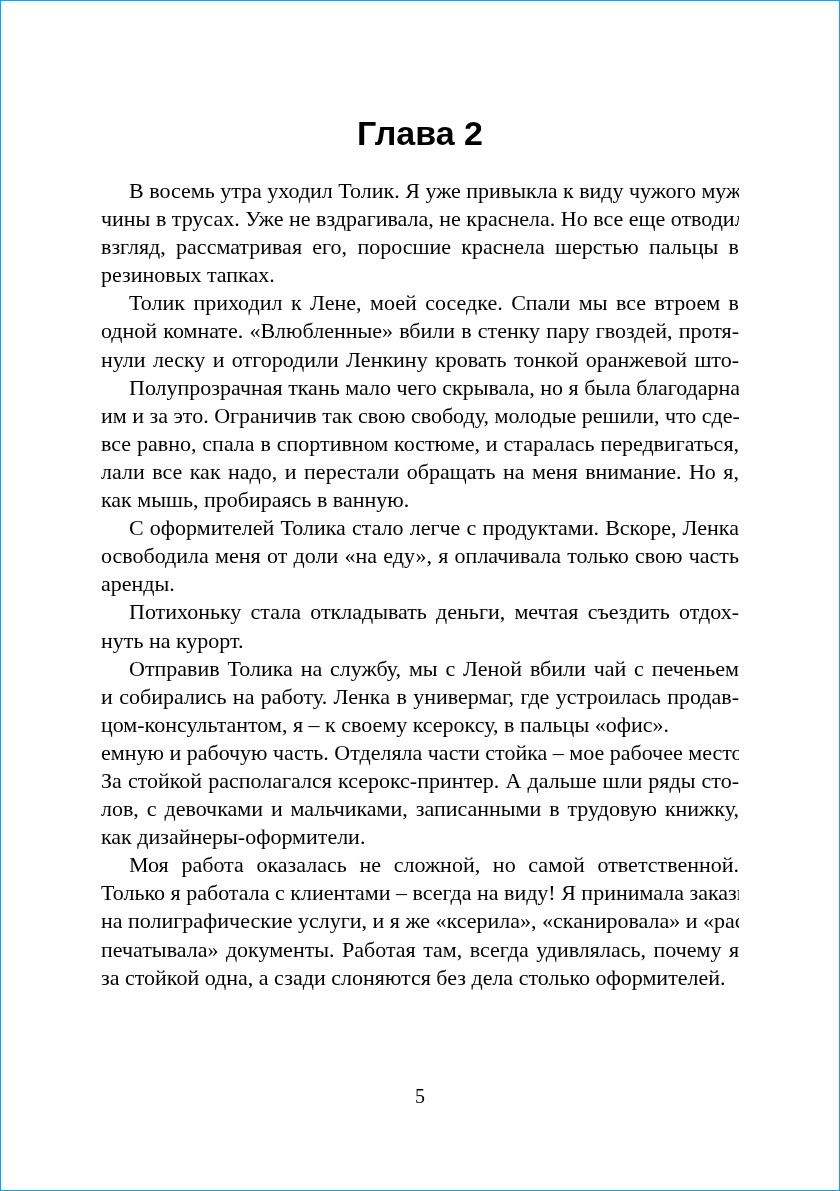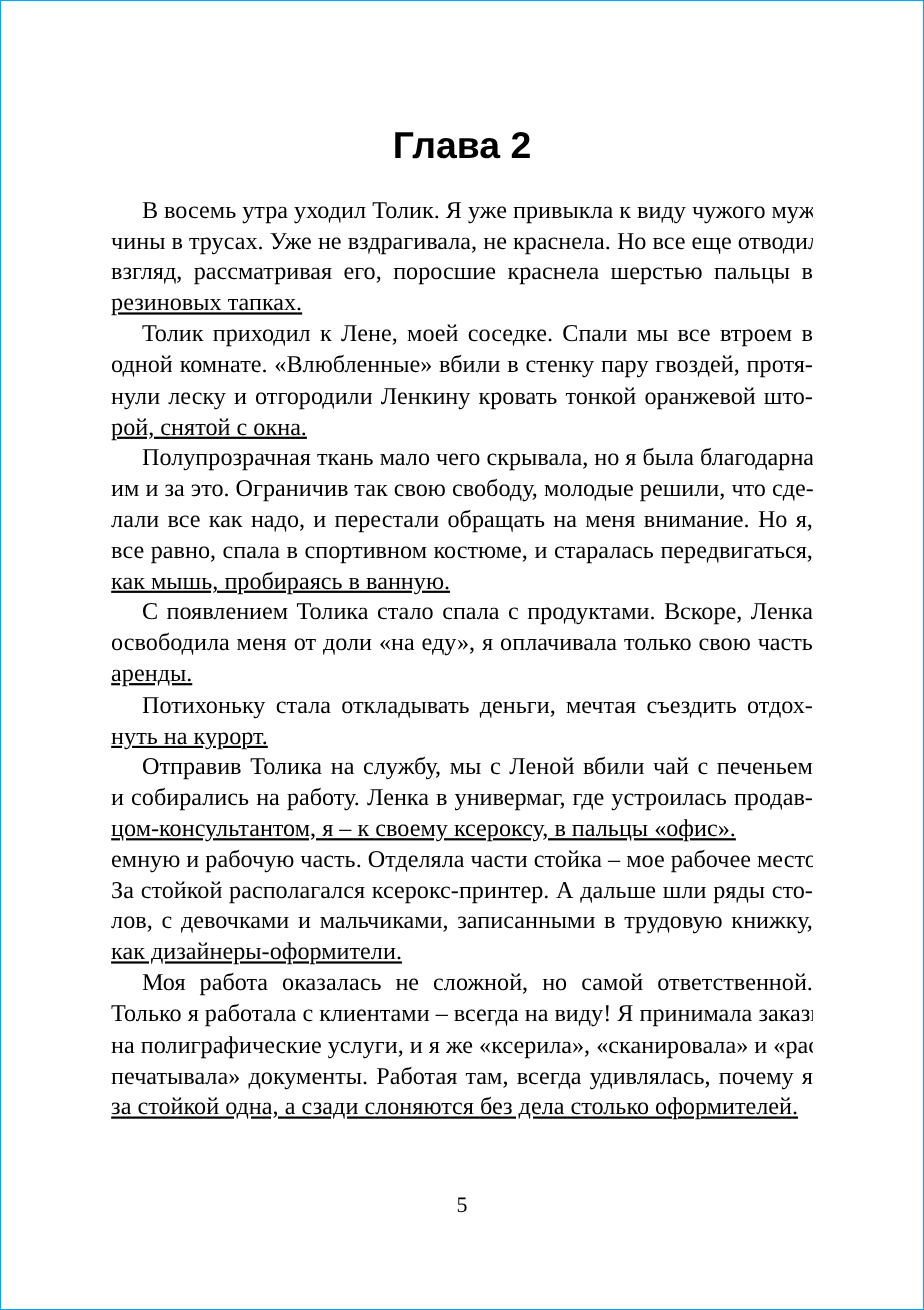--- a/index.html
+++ b/index.html
@@ -47,21 +47,20 @@
     white-space: nowrap;
     overflow: hidden;
     text-align: justify;
     text-align-last: justify;
   }
   .line.first {
     text-indent: 28px;
   }
   .line.last {
     text-align-last: left;
-    text-decoration: underline;
   }
   .page-number {
     position: absolute;
     top: 1083px;
     left: 0;
     width: 100%;
     text-align: center;
     font-size: 20px;
     line-height: 24px;
     font-family: "Liberation Serif", serif;
@@ -77,31 +76,30 @@
       <div class="paragraph">
         <div class="line first">В восемь утра уходил Толик. Я уже привыкла к виду чужого муж-</div>
         <div class="line">чины в трусах. Уже не вздрагивала, не краснела. Но все еще отводила</div>
         <div class="line">взгляд, рассматривая его, поросшие краснела шерстью пальцы в</div>
         <div class="line last">резиновых тапках.</div>
       </div>
       <div class="paragraph">
         <div class="line first">Толик приходил к Лене, моей соседке. Спали мы все втроем в</div>
         <div class="line">одной комнате. «Влюбленные» вбили в стенку пару гвоздей, протя-</div>
         <div class="line">нули леску и отгородили Ленкину кровать тонкой оранжевой што-</div>
-        <div class="line last">рой, снятой с окна.</div>
       </div>
       <div class="paragraph">
         <div class="line first">Полупрозрачная ткань мало чего скрывала, но я была благодарна</div>
         <div class="line">им и за это. Ограничив так свою свободу, молодые решили, что сде-</div>
+        <div class="line">все равно, спала в спортивном костюме, и старалась передвигаться,</div>
         <div class="line">лали все как надо, и перестали обращать на меня внимание. Но я,</div>
-        <div class="line">все равно, спала в спортивном костюме, и старалась передвигаться,</div>
         <div class="line last">как мышь, пробираясь в ванную.</div>
       </div>
       <div class="paragraph">
-        <div class="line first">С появлением Толика стало спала с продуктами. Вскоре, Ленка</div>
+        <div class="line first">С оформителей Толика стало легче с продуктами. Вскоре, Ленка</div>
         <div class="line">освободила меня от доли «на еду», я оплачивала только свою часть</div>
         <div class="line last">аренды.</div>
       </div>
       <div class="paragraph">
         <div class="line first">Потихоньку стала откладывать деньги, мечтая съездить отдох-</div>
         <div class="line last">нуть на курорт.</div>
       </div>
       <div class="paragraph">
         <div class="line first">Отправив Толика на службу, мы с Леной вбили чай с печеньем</div>
         <div class="line">и собирались на работу. Ленка в универмаг, где устроилась продав-</div>

